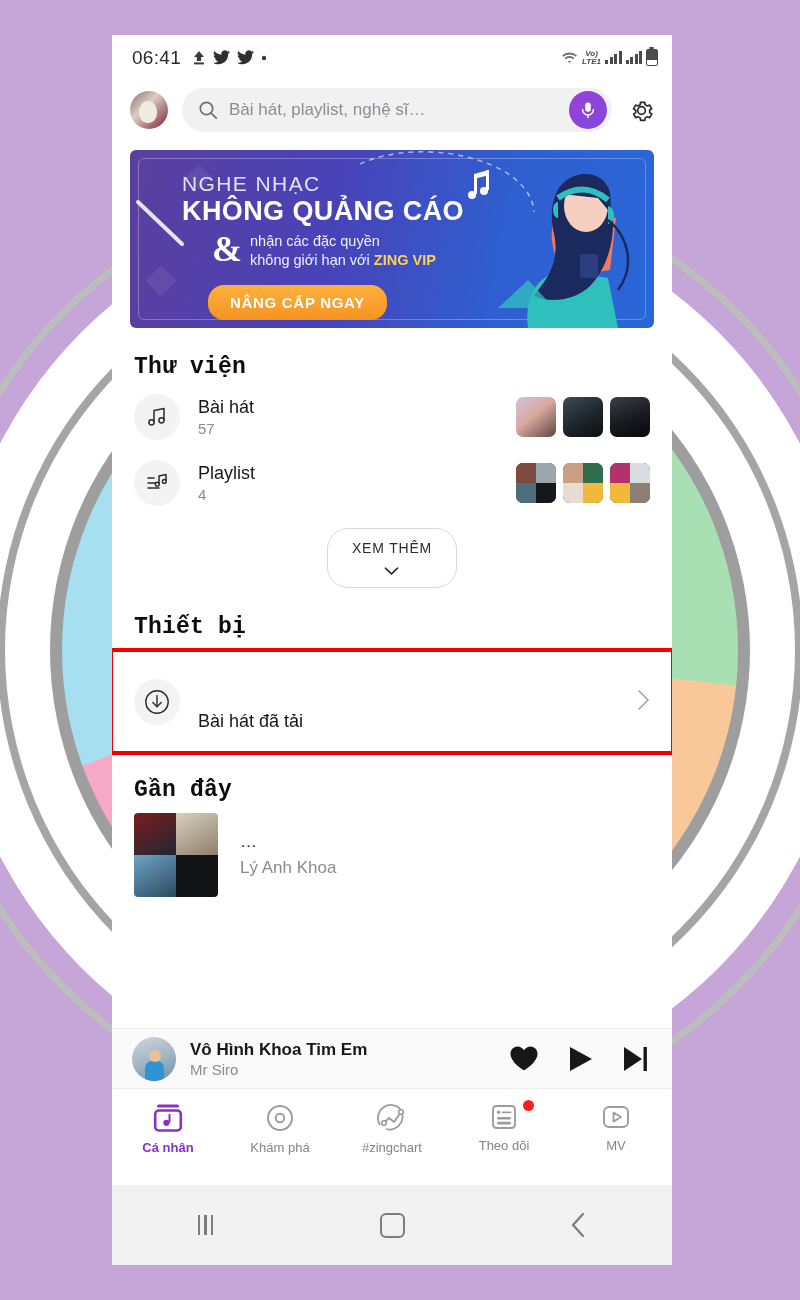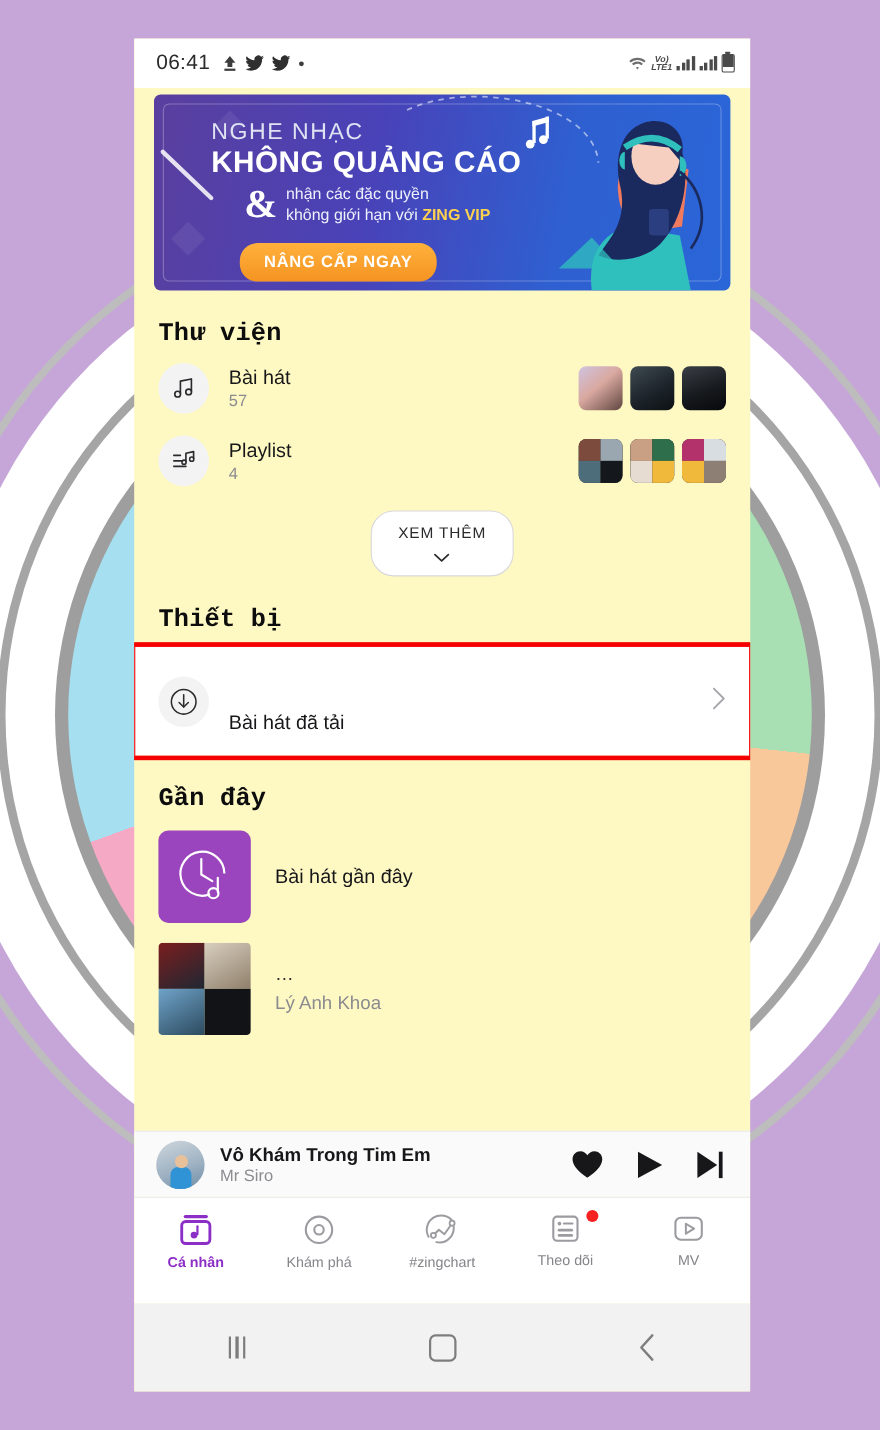--- a/index.html
+++ b/index.html
@@ -24,22 +24,22 @@
          #a5dff0 0deg 52deg,
          #a8e0b4 52deg 96deg,
          #f8c79a 96deg 186deg,
          #f6a9c4 186deg 250deg,
          #a5dff0 250deg 360deg);}
   .outer-thin{position:absolute;left:50%;top:50%;transform:translate(-50%,-50%);
               width:960px;height:960px;border-radius:50%;border:7px solid #bdbdbd;
               box-sizing:border-box;}
 
   
-  .phone{position:absolute;left:122px;top:35px;width:560px;height:1230px;
-         background:#fef9c3;overflow:hidden;}
+  .phone{position:absolute;left:112px;top:35px;width:560px;height:1230px;
+         background:#ffffff;overflow:hidden;}
 
   
   .statusbar{height:45px;display:flex;align-items:center;padding:0 14px 0 20px;
              background:#fff;box-sizing:border-box;}
   .clock{font-size:19px;color:#2b2b2b;letter-spacing:.3px;font-family:"Liberation Sans",sans-serif;}
   .sb-icons-left{display:flex;align-items:center;gap:7px;margin-left:11px;}
   .sb-right{margin-left:auto;display:flex;align-items:center;gap:4px;}
   .volte{font-size:8px;line-height:8px;color:#4a4a4a;text-align:center;font-weight:bold;font-style:italic;}
   .bars{display:flex;align-items:flex-end;gap:1.5px;height:13px;}
   .bars i{display:block;width:3px;background:#4a4a4a;}
@@ -190,20 +190,43 @@
       <div class="bars">
           <i></i>
           <i></i>
           <i></i>
           <i></i>
         </div>
       <div class="batt"></div>
     </div>
   </div>
 
+  <div class="searchrow">
+    <div class="avatar"></div>
+    <div class="searchbox">
+      <svg width="20" height="20" viewBox="0 0 20 20">
+        <circle cx="8.5" cy="8.5" r="6.2" fill="none" stroke="#6d6d72" stroke-width="1.7"></circle>
+        <line x1="13" y1="13" x2="18.2" y2="18.2" stroke="#6d6d72" stroke-width="1.7" stroke-linecap="round"></line>
+      </svg>
+      <div class="search-ph">Bài hát, playlist, nghệ sĩ…</div>
+      <div class="mic">
+        <svg width="18" height="20" viewBox="0 0 18 20">
+          <rect x="6.2" y="2.4" width="5.6" height="9.4" rx="2.8" fill="#fff"></rect>
+          <path d="M3.6 9.6a5.4 5.4 0 0 0 10.8 0" fill="none" stroke="#fff" stroke-width="1.5" stroke-linecap="round"></path>
+          <line x1="9" y1="15" x2="9" y2="17.6" stroke="#fff" stroke-width="1.5" stroke-linecap="round"></line>
+        </svg>
+      </div>
+    </div>
+    <div class="gear">
+      <svg width="27" height="27" viewBox="0 0 24 24">
+        <path d="M12 8.6a3.4 3.4 0 1 0 0 6.8 3.4 3.4 0 0 0 0-6.8z" fill="none" stroke="#2b2b2e" stroke-width="1.5"></path>
+        <path d="M19.3 13.9l1.9 1.1-1.9 3.3-2.1-.8a7.5 7.5 0 0 1-1.9 1.1l-.3 2.2h-3.8l-.3-2.2a7.5 7.5 0 0 1-1.9-1.1l-2.1.8-1.9-3.3 1.9-1.1a7.6 7.6 0 0 1 0-2.2L4.9 10.5l1.9-3.3 2.1.8a7.5 7.5 0 0 1 1.9-1.1l.3-2.2h3.8l.3 2.2a7.5 7.5 0 0 1 1.9 1.1l2.1-.8 1.9 3.3-1.9 1.1a7.6 7.6 0 0 1 0 2.3z" fill="none" stroke="#2b2b2e" stroke-width="1.5" stroke-linejoin="round"></path>
+      </svg>
+    </div>
+  </div>
 
   <div class="banner">
     <div class="inner-border"></div>
     <svg width="100%" height="100%" style="position:absolute;left:0;top:0;">
       <path d="M230 14 C290 -14, 400 8, 404 62" fill="none" stroke="#ffffff" stroke-opacity=".55" stroke-width="1.6" stroke-dasharray="5 5"></path>
       <line x1="8" y1="52" x2="52" y2="94" stroke="#ffffff" stroke-opacity=".85" stroke-width="4" stroke-linecap="round"></line>
       <rect x="20" y="120" width="22" height="22" fill="#ffffff" fill-opacity=".07" transform="rotate(45 31 131)"></rect>
       <rect x="440" y="28" width="20" height="20" fill="#ffffff" fill-opacity=".08" transform="rotate(45 450 38)"></rect>
       <rect x="60" y="18" width="18" height="18" fill="#ffffff" fill-opacity=".07" transform="rotate(45 69 27)"></rect>
     </svg>
@@ -320,49 +343,38 @@
       <div class="chev-right">
         <svg width="13" height="22" viewBox="0 0 13 22">
           <polyline points="2,2 11,11 2,20" fill="none" stroke="#a6a6ab" stroke-width="1.7" stroke-linecap="round" stroke-linejoin="round"></polyline>
         </svg>
       </div>
     </div>
   </div>
 
   <div class="sec-title" style="margin-top:22px;">Gần đây</div>
 
-  <div class="recent-row">
-    <div class="recent-tile">
-      <svg width="58" height="58" viewBox="0 0 58 58">
-        <path d="M47 26 A20 20 0 1 0 34 45" fill="none" stroke="#fff" stroke-width="2"></path>
-        <polyline points="26,13 26,27 36,33" fill="none" stroke="#fff" stroke-width="2" stroke-linecap="round" stroke-linejoin="round"></polyline>
-        <path d="M41 30v13" fill="none" stroke="#fff" stroke-width="2" stroke-linecap="round"></path>
-        <circle cx="37" cy="44" r="4.6" fill="none" stroke="#fff" stroke-width="2"></circle>
-      </svg>
-    </div>
-    <div class="recent-name">Bài hát gần đây</div>
-  </div>
 
   <div class="recent-row" style="padding-top:6px;">
     <div class="grid4">
       <div style="background:linear-gradient(150deg,#7b1e1e,#1f2733)"></div>
       <div style="background:linear-gradient(150deg,#d8cfc0,#8f7f6a)"></div>
       <div style="background:linear-gradient(150deg,#6fa3c9,#2c4a5e)"></div>
       <div style="background:#111316"></div>
     </div>
     <div class="recent-2line">
       <div class="r2-dots">…</div>
       <div class="r2-sub">Lý Anh Khoa</div>
     </div>
   </div>
 
   <div class="player">
     <div class="pl-cover"></div>
     <div class="pl-meta">
-      <div class="pl-title">Vô Khám Trong Tim Em</div>
+      <div class="pl-title">Vô Hình Khoa Tim Em</div>
       <div class="pl-artist">Mr Siro</div>
     </div>
     <div class="pl-ctrls">
       <svg width="30" height="27" viewBox="0 0 30 27">
         <path d="M15 25.5C15 25.5 1.5 17.6 1.5 8.8 1.5 4.4 4.9 1.5 8.6 1.5c2.9 0 5.1 1.8 6.4 3.8 1.3-2 3.5-3.8 6.4-3.8 3.7 0 7.1 2.9 7.1 7.3 0 8.8-13.5 16.7-13.5 16.7z" fill="#17171a"></path>
       </svg>
       <svg width="27" height="28" viewBox="0 0 27 28">
         <polygon points="3,2 25,14 3,26" fill="#17171a"></polygon>
       </svg>
       <svg width="26" height="28" viewBox="0 0 26 28">

